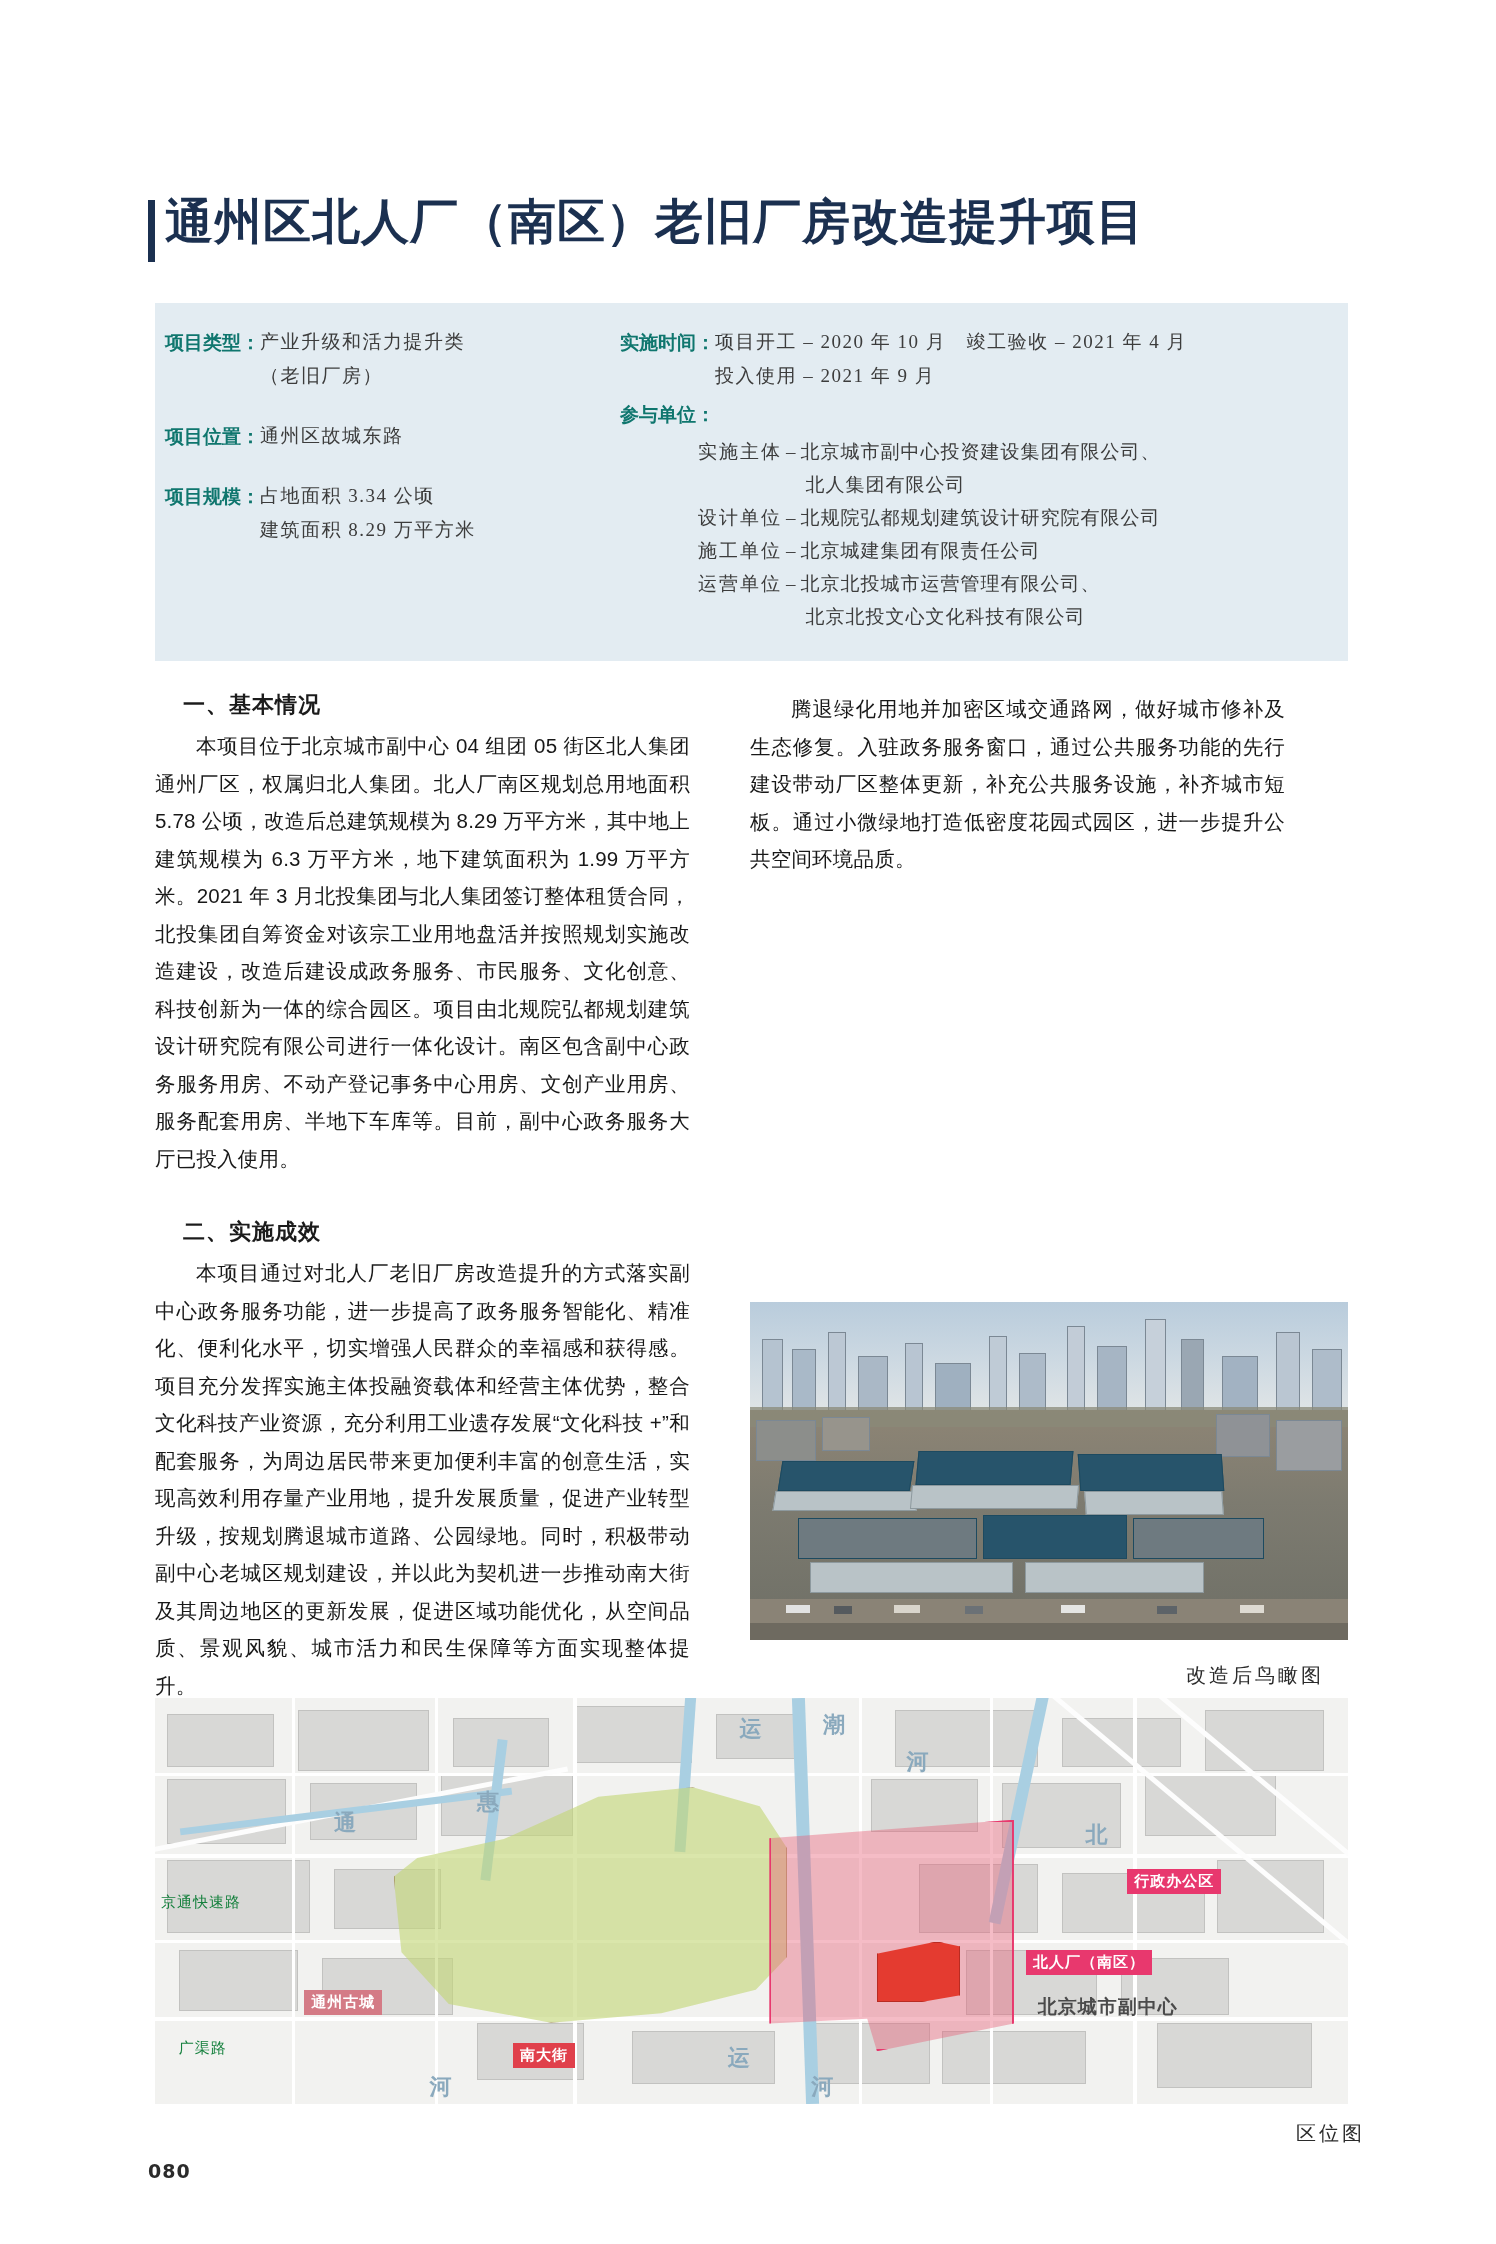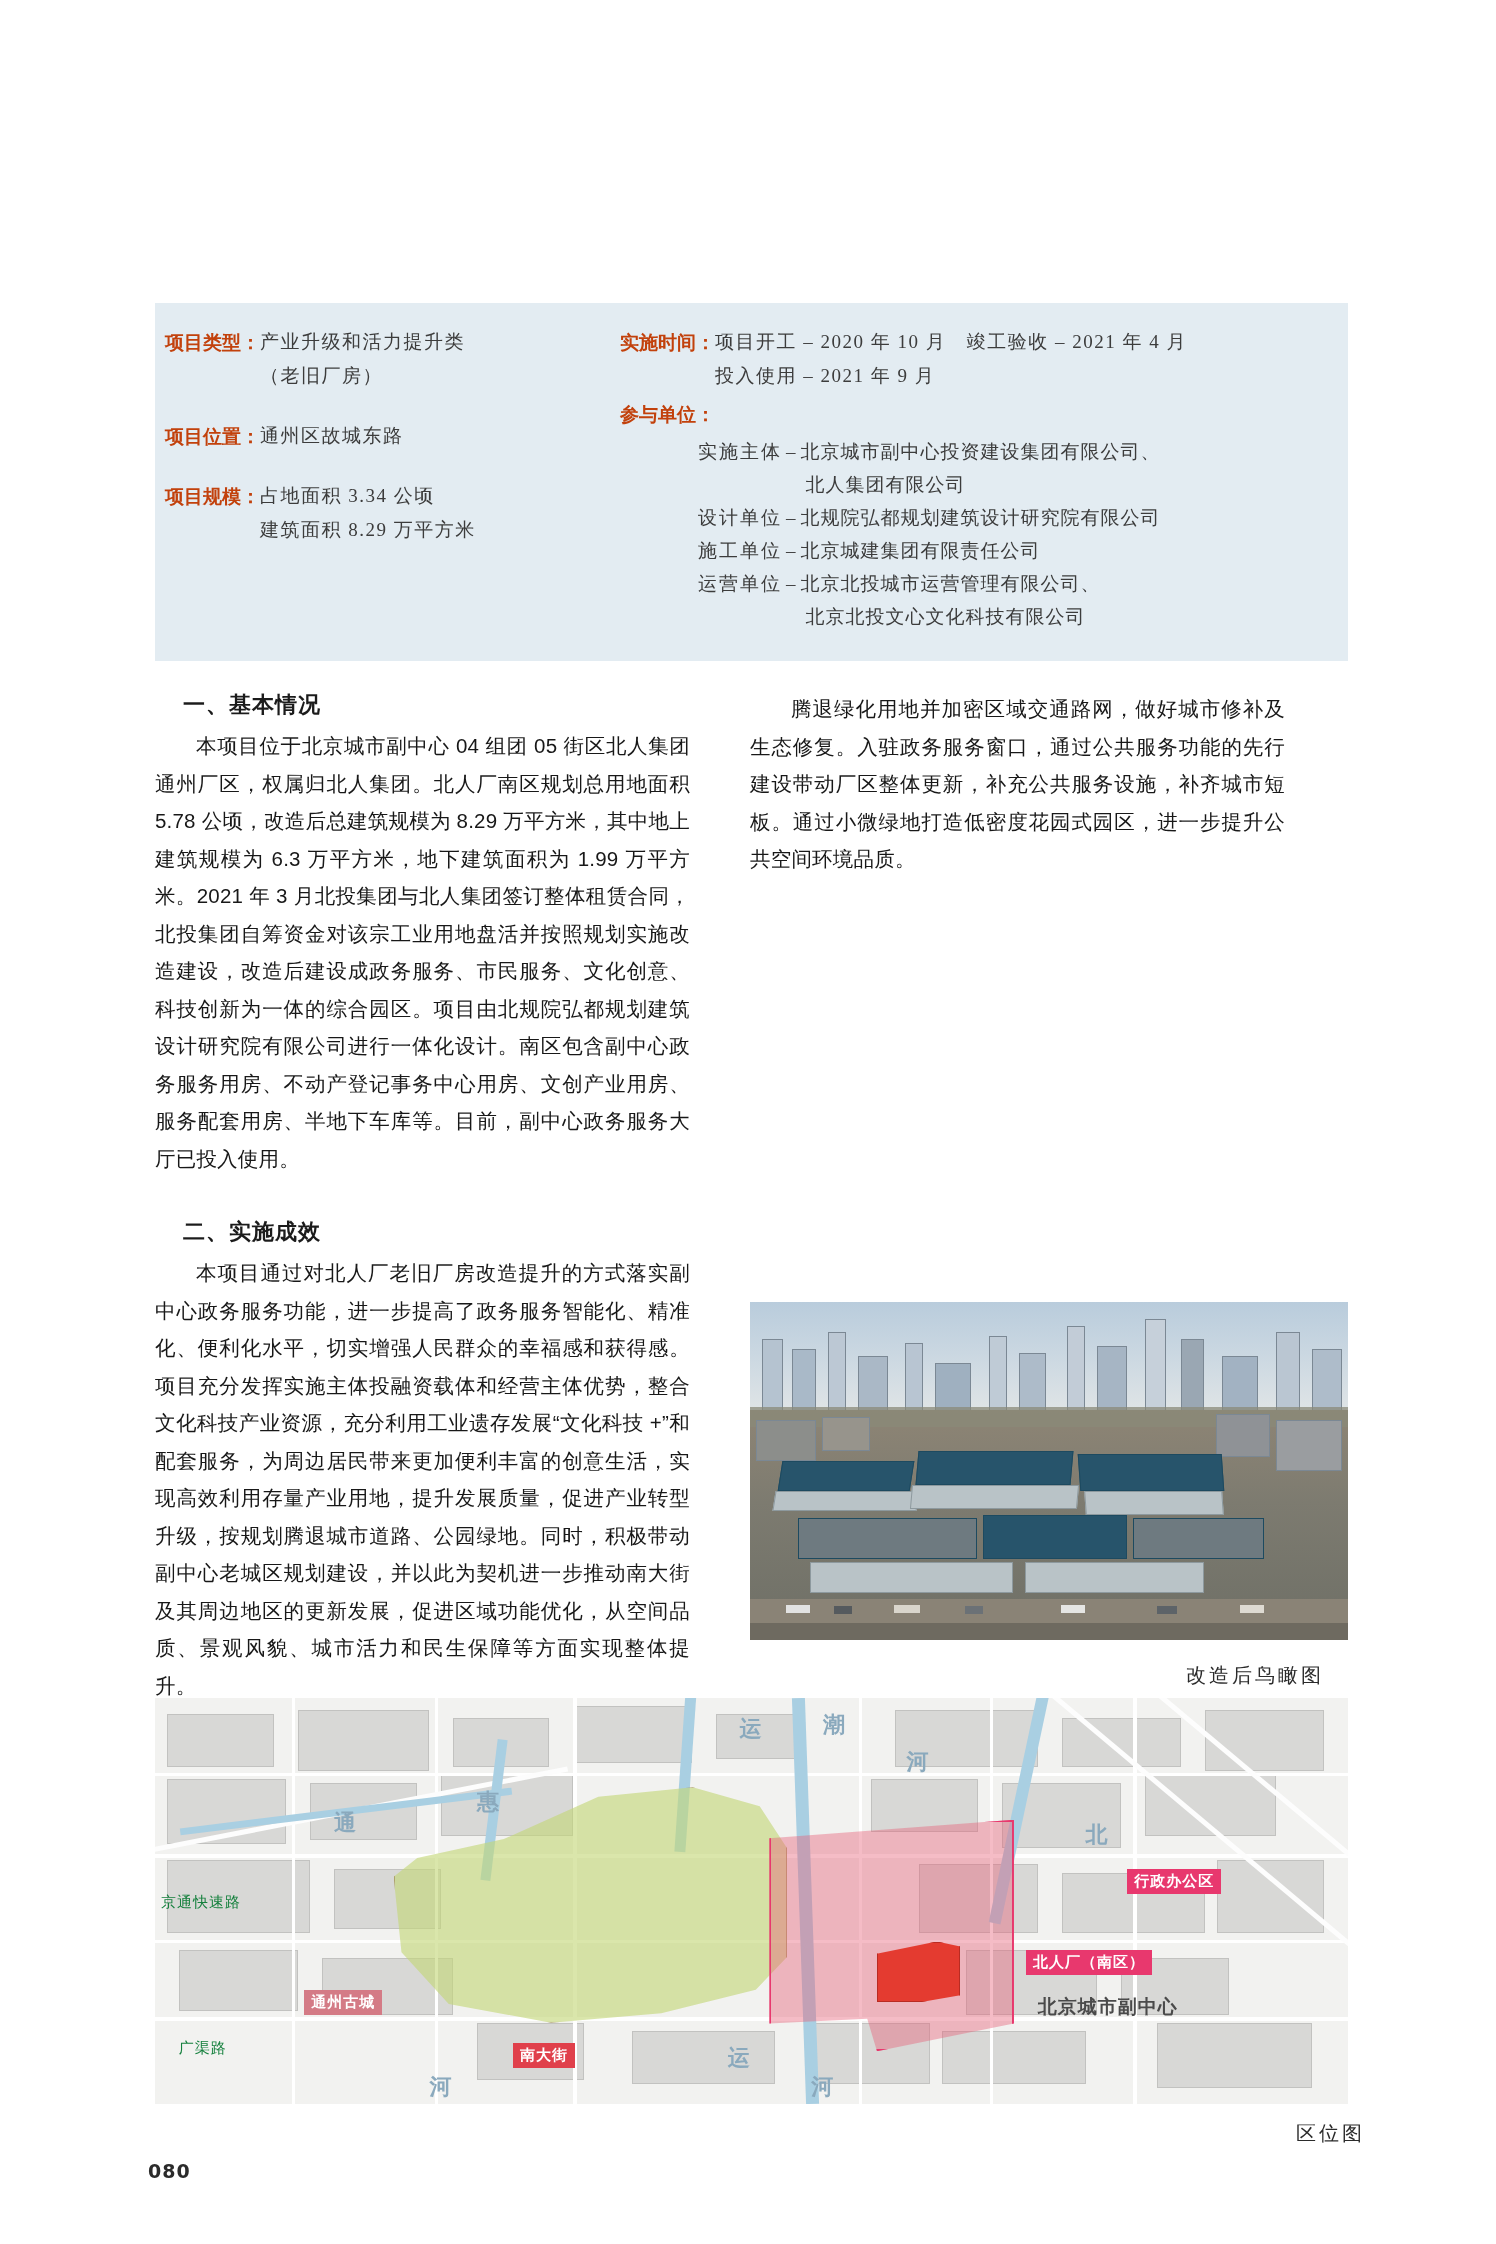--- a/index.html
+++ b/index.html
@@ -65,21 +65,21 @@
   }
   .info-row {
     display: flex;
     align-items: flex-start;
     margin-bottom: 4px;
   }
   .info-label {
     font-family: "DejaVu Sans", "Liberation Sans", sans-serif;
     font-weight: 700;
     font-size: 19px;
-    color: #c2410c;
+    color: #0f766e;
     white-space: nowrap;
     line-height: 34px;
   }
   .info-value {
     font-family: "Liberation Serif", "DejaVu Serif", serif;
     font-size: 19px;
     color: #3c3c3c;
     line-height: 34px;
     letter-spacing: 1.5px;
   }
@@ -257,20 +257,24 @@
     font-weight: 700;
     color: #2b2b2b;
     letter-spacing: 1px;
   }
 </style>
 </head>
 <body>
 
 <div class="page">
 
+  <div class="title-wrap">
+    <div class="title-bar"></div>
+    <div class="title-text">通州区北人厂（南区）老旧厂房改造提升项目</div>
+  </div>
 
   <div class="infobox">
 
     <div class="info-left">
       <div class="info-row">
         <span class="info-label">项目类型：</span>
         <span class="info-value">
           <span>产业升级和活力提升类</span>
           <span class="sub">（老旧厂房）</span>
         </span>

